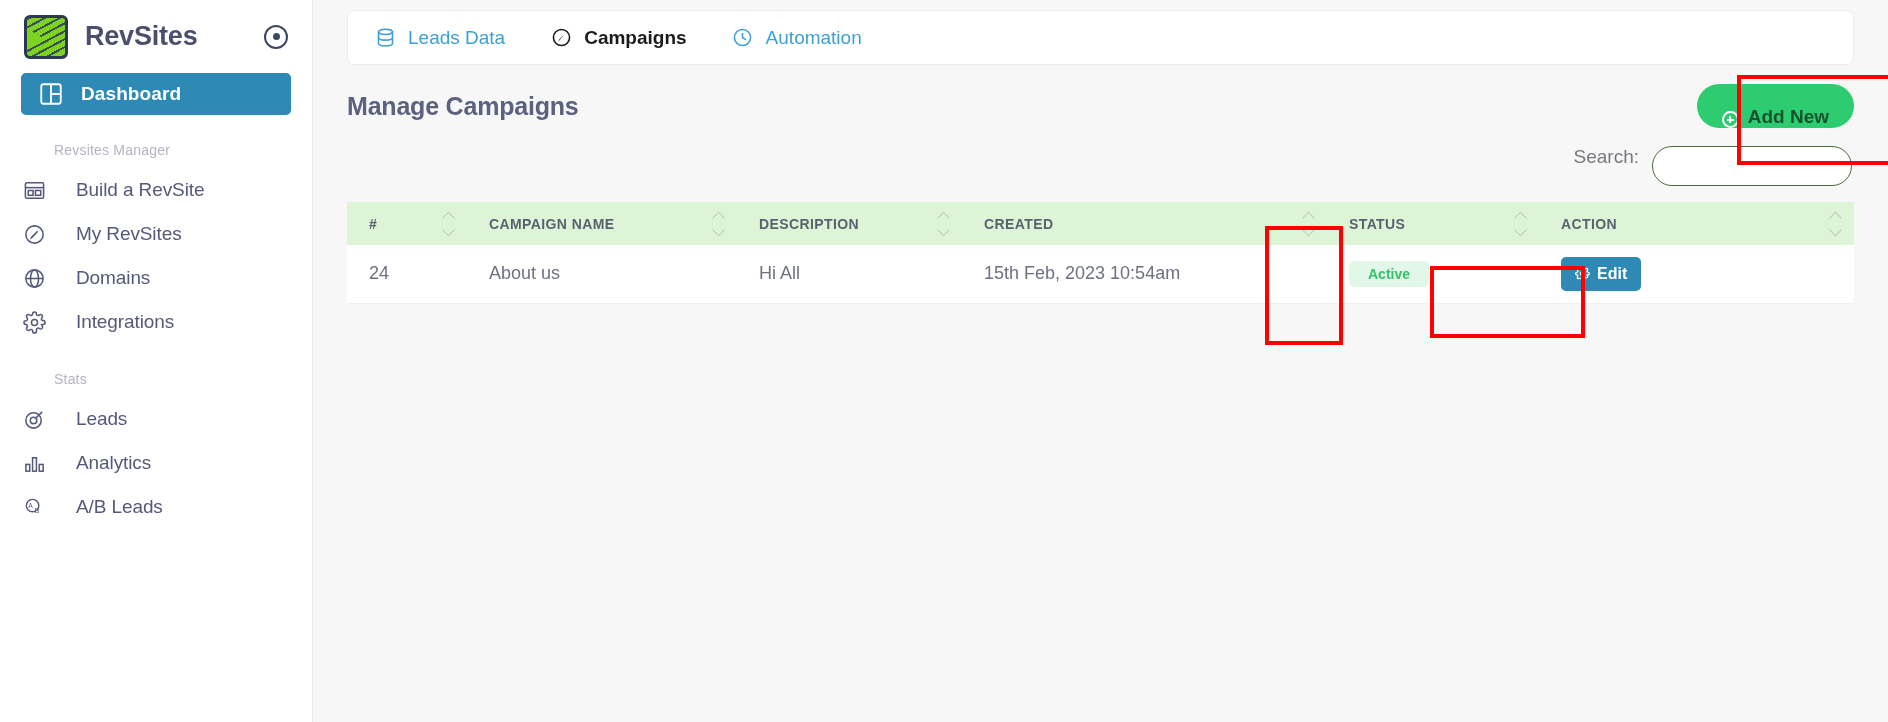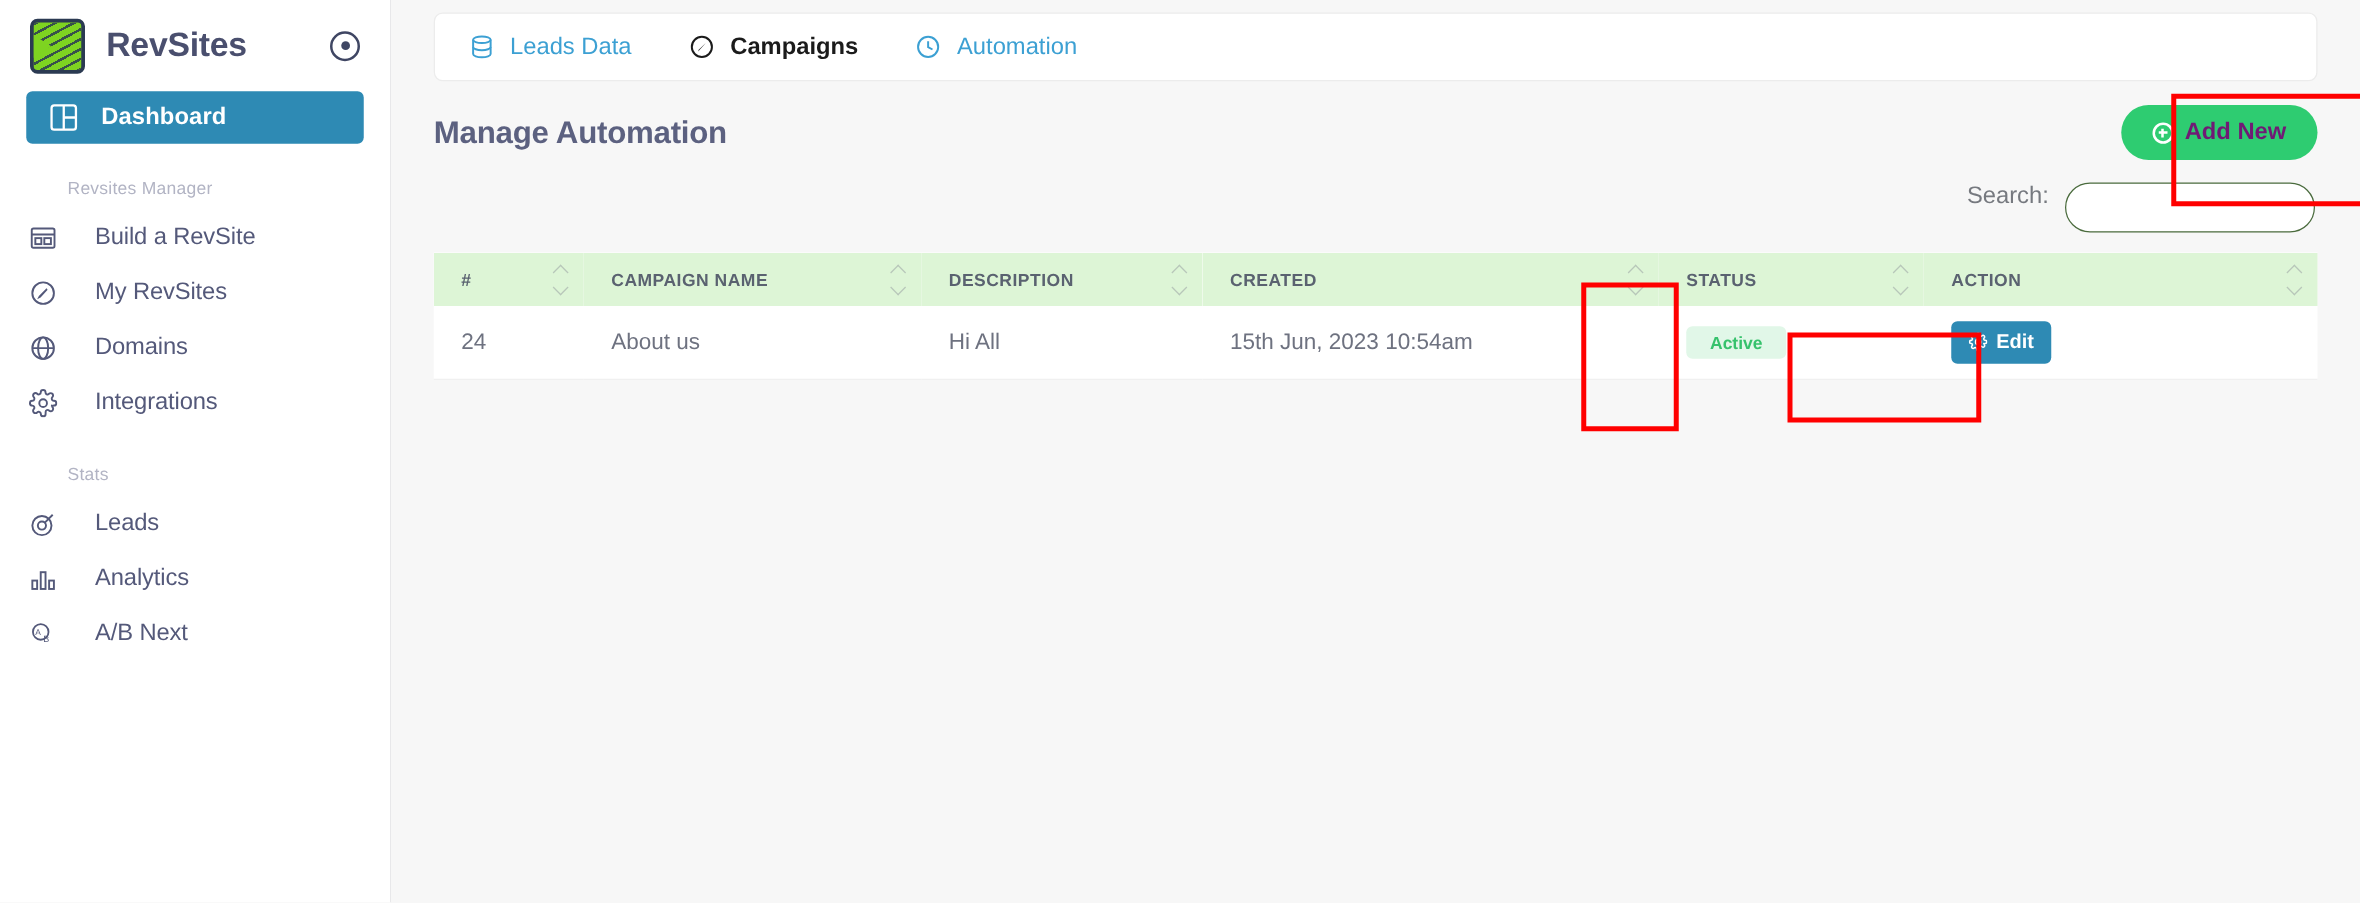--- a/index.html
+++ b/index.html
@@ -129,25 +129,25 @@
     display: flex; align-items: center;
     height: 80px;
     position: relative;
   }
   .page-title {
     font-size: 25px; color: #5c6180; letter-spacing: -0.2px;
   }
   .btn-add {
     margin-left: auto;
     background: #2ecc71;
-    color: #701a75;
+    color: #14532d;
     font-size: 19px; font-weight: bold;
     border: none; border-radius: 22px;
     height: 44px; padding: 0 25px;
-    display: flex; align-items: center;
+    display: flex; align-items: flex-end;
     cursor: pointer;
   }
   .btn-add .plus {
     width: 17px; height: 17px; border: 2px solid #fff; border-radius: 50%;
     position: relative; margin-right: 9px; flex:0 0 17px;
   }
   .btn-add .plus:before, .btn-add .plus:after {
     content:""; position:absolute; background:#fff;
   }
   .btn-add .plus:before { left:3px; right:3px; top:5.5px; height:2px; }
@@ -350,21 +350,21 @@
     </div>
 
     <div class="nav-item">
       <span class="ico">
         <svg width="23" height="23" viewBox="0 0 24 24" fill="none" stroke="#54597a" stroke-width="1.5">
           <circle cx="10" cy="10" r="6.5"></circle>
           <text x="5.5" y="12.5" font-size="7" fill="#54597a" stroke="none" font-family="Liberation Sans">A</text>
           <text x="12" y="18" font-size="7.5" fill="#54597a" stroke="none" font-family="Liberation Sans">B</text>
         </svg>
       </span>
-      <span class="lbl">A/B Next</span>
+      <span class="lbl">A/B Leads</span>
     </div>
 
   </aside>
 
   <section class="main">
 
     <div class="topbar">
       <nav class="tabs">
 
         <div class="tab link">
@@ -397,21 +397,21 @@
           </span>
           <span>Automation</span>
         </div>
 
       </nav>
     </div>
 
     <div class="content">
 
       <div class="page-head">
-        <h1 class="page-title">Manage Automation</h1>
+        <h1 class="page-title">Manage Campaigns</h1>
         <button class="btn-add">
           <span class="plus"></span>
           <span>Add New</span>
         </button>
       </div>
 
       <div class="search-row">
         <span class="search-label">Search:</span>
         <input class="search-input" type="text" value="" placeholder="" style="">
       </div>
@@ -461,21 +461,21 @@
                   <span class="chev dn"></span>
                 </span>
             </th>
           </tr>
         </thead>
         <tbody>
           <tr>
             <td>24</td>
             <td>About us</td>
             <td>Hi All</td>
-            <td>15th Jun, 2023 10:54am</td>
+            <td>15th Feb, 2023 10:54am</td>
             <td>
               <span class="badge-active">Active</span>
             </td>
             <td>
               <button class="btn-edit">
                 <span class="gear">
                   <svg width="15" height="15" viewBox="0 0 24 24" fill="none" stroke="#ffffff" stroke-width="2">
                     <circle cx="12" cy="12" r="3.3"></circle>
                     <path d="M19.4 13.5a1.65 1.65 0 00.33 1.82l.06.06a2 2 0 11-2.83 2.83l-.06-.06a1.65 1.65 0 00-1.82-.33 1.65 1.65 0 00-1 1.51V21a2 2 0 11-4 0v-.09A1.65 1.65 0 008.9 19.4a1.65 1.65 0 00-1.82.33l-.06.06a2 2 0 11-2.83-2.83l.06-.06a1.65 1.65 0 00.33-1.82 1.65 1.65 0 00-1.51-1H3a2 2 0 110-4h.09A1.65 1.65 0 004.6 8.9a1.65 1.65 0 00-.33-1.82l-.06-.06a2 2 0 112.83-2.83l.06.06a1.65 1.65 0 001.82.33H9a1.65 1.65 0 001-1.51V3a2 2 0 114 0v.09a1.65 1.65 0 001 1.51 1.65 1.65 0 001.82-.33l.06-.06a2 2 0 112.83 2.83l-.06.06a1.65 1.65 0 00-.33 1.82V9a1.65 1.65 0 001.51 1H21a2 2 0 110 4h-.09a1.65 1.65 0 00-1.51 1z"></path>
                   </svg>

